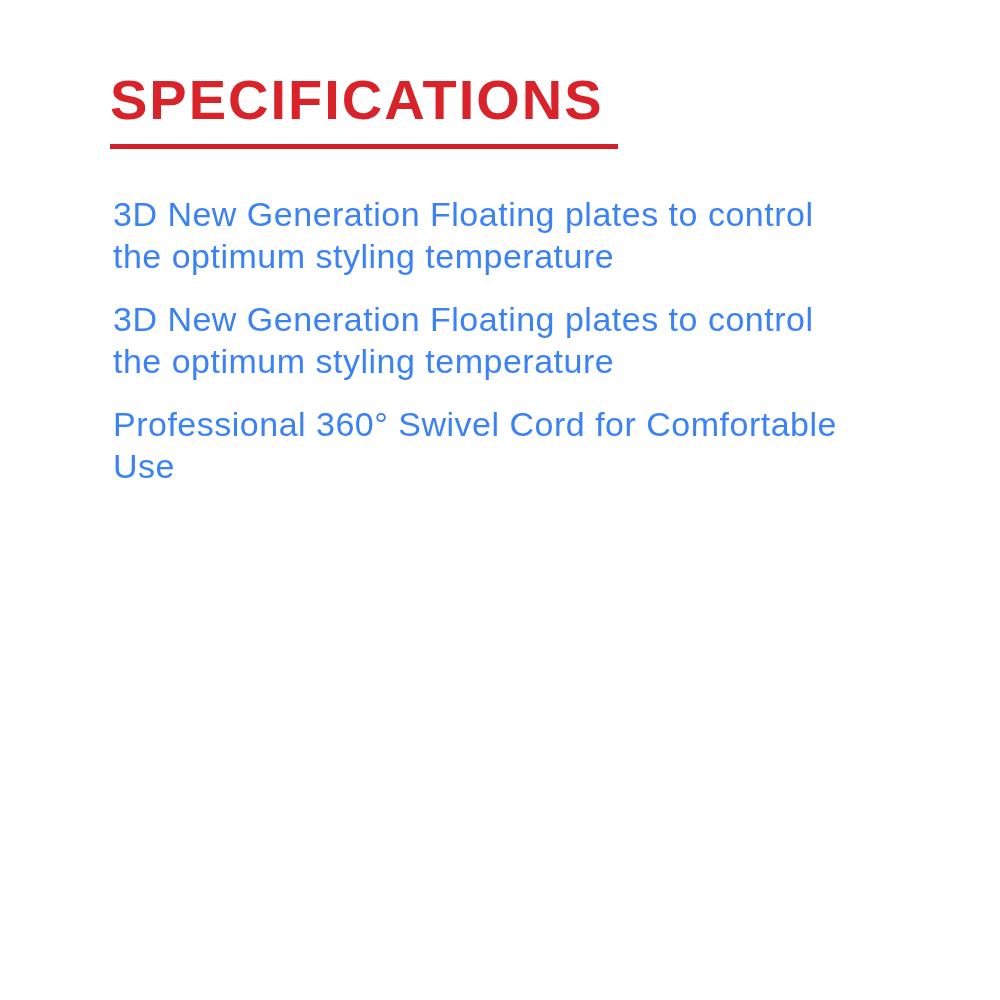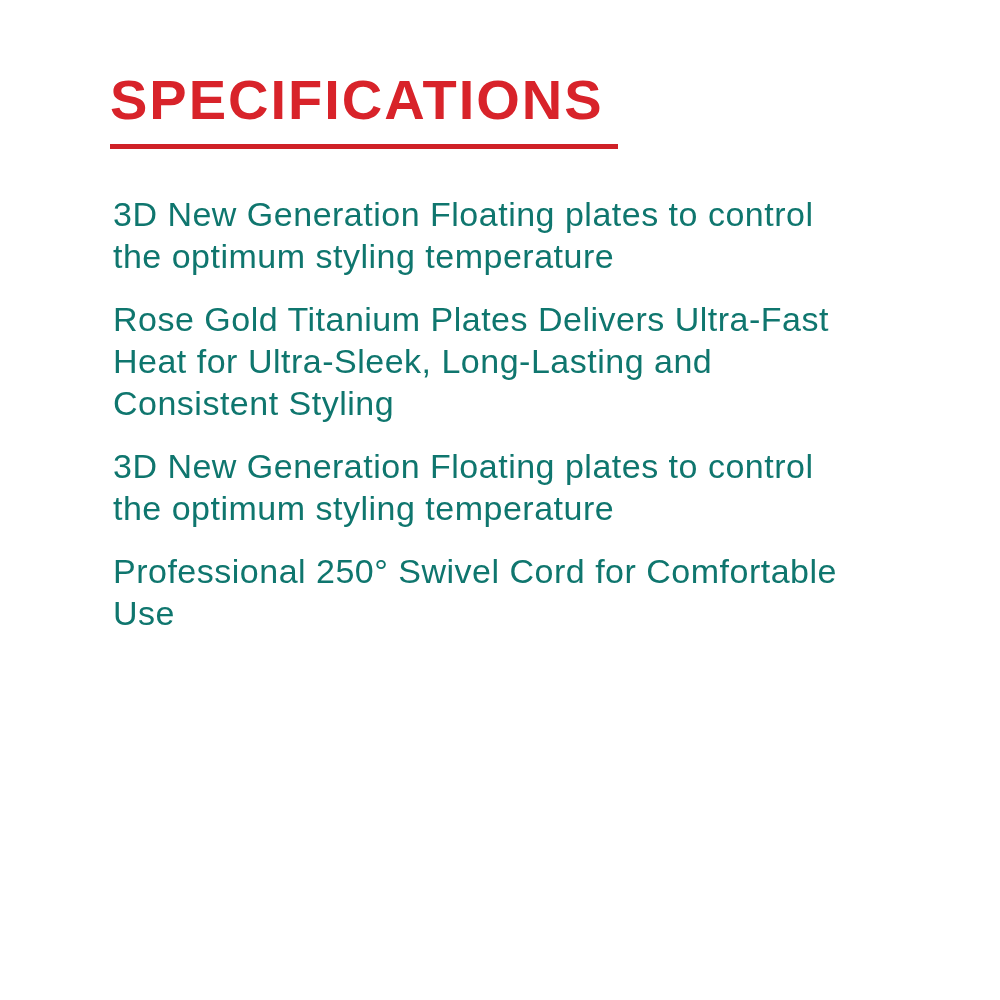--- a/index.html
+++ b/index.html
@@ -31,35 +31,32 @@
   }
   .specs {
     margin: 44px 0 0 113px;
     width: 820px;
   }
   .spec-item {
     margin: 0 0 21px 0;
     font-size: 34px;
     line-height: 42px;
     letter-spacing: 0.5px;
-    color: #0f766e;
+    color: #3b82f6;
     white-space: pre-line;
   }
 </style>
 </head>
 <body>
 
 <div class="page">
   <h1 class="title">SPECIFICATIONS</h1>
   <div class="title-underline"></div>
 
   <div class="specs">
     <p class="spec-item">3D New Generation Floating plates to control
 the optimum styling temperature</p>
-    <p class="spec-item">Rose Gold Titanium Plates Delivers Ultra-Fast
-Heat for Ultra-Sleek, Long-Lasting and
-Consistent Styling</p>
     <p class="spec-item">3D New Generation Floating plates to control
 the optimum styling temperature</p>
-    <p class="spec-item">Professional 250° Swivel Cord for Comfortable
+    <p class="spec-item">Professional 360° Swivel Cord for Comfortable
 Use</p>
   </div>
 </div>
 
 </body></html>

